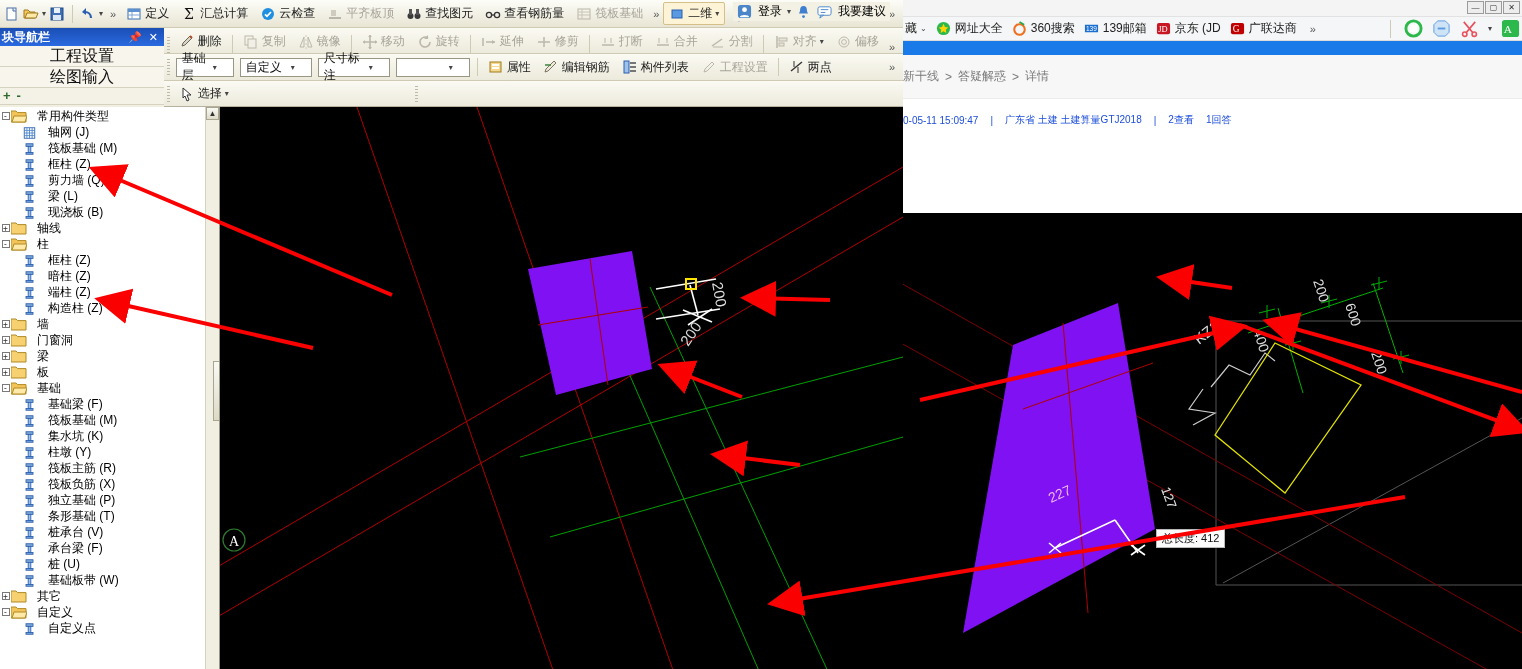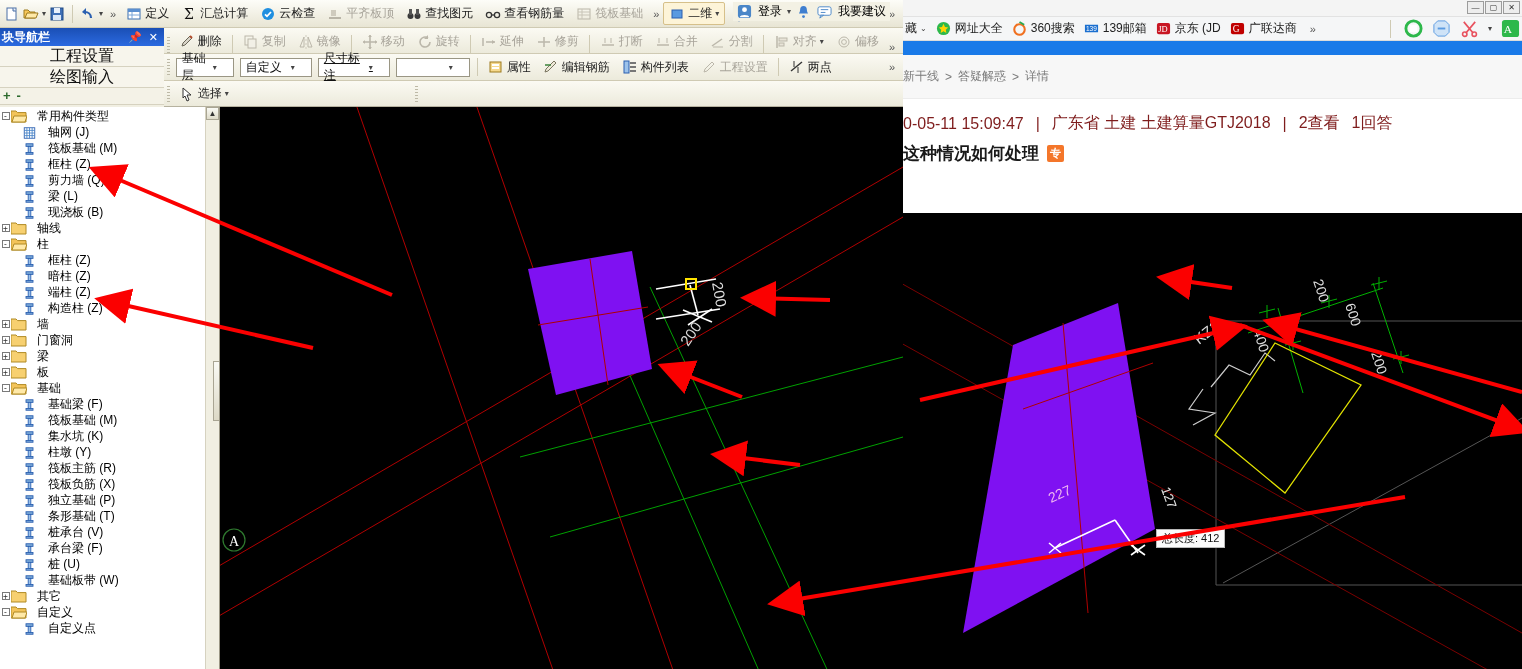--- a/index.html
+++ b/index.html
@@ -89,21 +89,21 @@
              background:#fff; overflow:hidden; }
   .bv-toolrow { height:17px; background:#f4f4f4; border-bottom:1px solid #e2e2e2; }
   .bv-bookmarks { height:24px; background:#f5f6f7; display:flex; align-items:center;
                   gap:9px; padding-left:2px; font-size:12px; color:#222; white-space:nowrap;
                   border-bottom:1px solid #dcdcdc; overflow:hidden; }
   .bm { display:flex; align-items:center; gap:3px; cursor:default; }
   .bv-blue { height:14px; background:#1a7ae8; position:relative; }
   .pagebody { background:#fff; height:614px; position:relative; }
   .bcrumb { height:44px; background:#f7f7f7; display:flex; align-items:center;
             padding-left:0px; font-size:12px; color:#7a7a7a; border-bottom:1px solid #ececec;}
-  .meta { display:flex; align-items:center; gap:12px; font-size:16px; color:#7f1d1d;
+  .meta { display:flex; align-items:center; gap:12px; font-size:10px; color:#1d4ed8;
           padding:14px 0 8px 0; }
   .qtitle { font-size:17px; font-weight:bold; color:#1a1a1a; display:flex;
             align-items:center; gap:8px; padding-bottom:14px; }
   .badge-zhuan { background:#f4762a; color:#fff; font-size:11px; width:17px; height:17px;
                  display:inline-flex; align-items:center; justify-content:center; border-radius:2px; }
   .cad2 { position:absolute; left:0; top:158px; width:619px; height:476px;
           background:#000; overflow:hidden; }
   .tooltip-box { position:absolute; background:#fbfbfb; border:1px solid #b9b9b9;
                  font-size:11px; color:#111; padding:1px 5px; white-space:nowrap;
                  box-shadow:1px 1px 2px rgba(0,0,0,.3); }
@@ -383,21 +383,21 @@
       <div class="tb3">
         <span class="grip"></span>
         <div class="combo" style="width:58px;">
           <span>基础层</span>
           <span class="caret">▾</span>
         </div>
         <div class="combo" style="width:72px;">
           <span>自定义</span>
           <span class="caret">▾</span>
         </div>
-        <div class="combo" style="width:72px;text-decoration:underline;">
+        <div class="combo" style="width:72px;">
           <span>尺寸标注</span>
           <span class="caret">▾</span>
         </div>
         <div class="combo" style="width:74px;">
           <span></span>
           <span class="caret">▾</span>
         </div>
         <span class="sep"></span>
         <div class="tbtn">
           <span class="ico">
@@ -910,24 +910,20 @@
 
     <div class="meta">
       <span>0-05-11 15:09:47</span>
       <span>|</span>
       <span>广东省 土建 土建算量GTJ2018</span>
       <span>|</span>
       <span>2查看</span>
       <span>1回答</span>
     </div>
 
-    <div class="qtitle">
-      <span>这种情况如何处理</span>
-      <span class="badge-zhuan">专</span>
-    </div>
 
     <div class="cad2">
       <svg width="619" height="476" viewBox="0 0 619 476" style="display:block">
 
         <g stroke="#555555" stroke-width="1" fill="none">
           <line x1="313" y1="108" x2="313" y2="372"></line>
           <line x1="313" y1="108" x2="619" y2="108"></line>
           <line x1="313" y1="372" x2="619" y2="372"></line>
           <line x1="320" y1="370" x2="619" y2="205"></line>
         </g>

